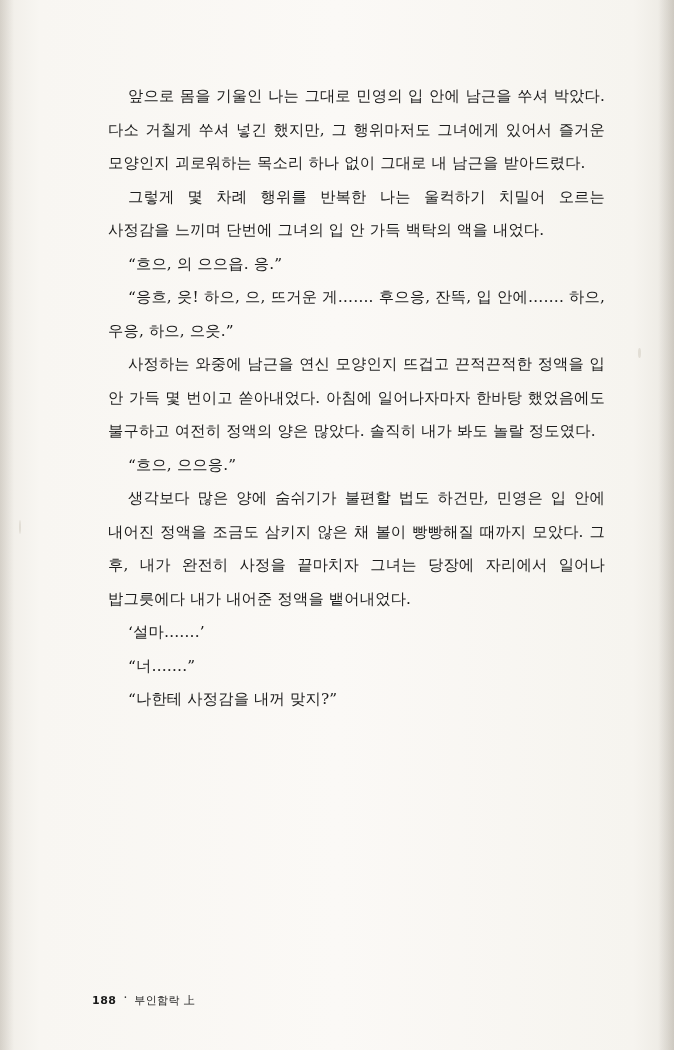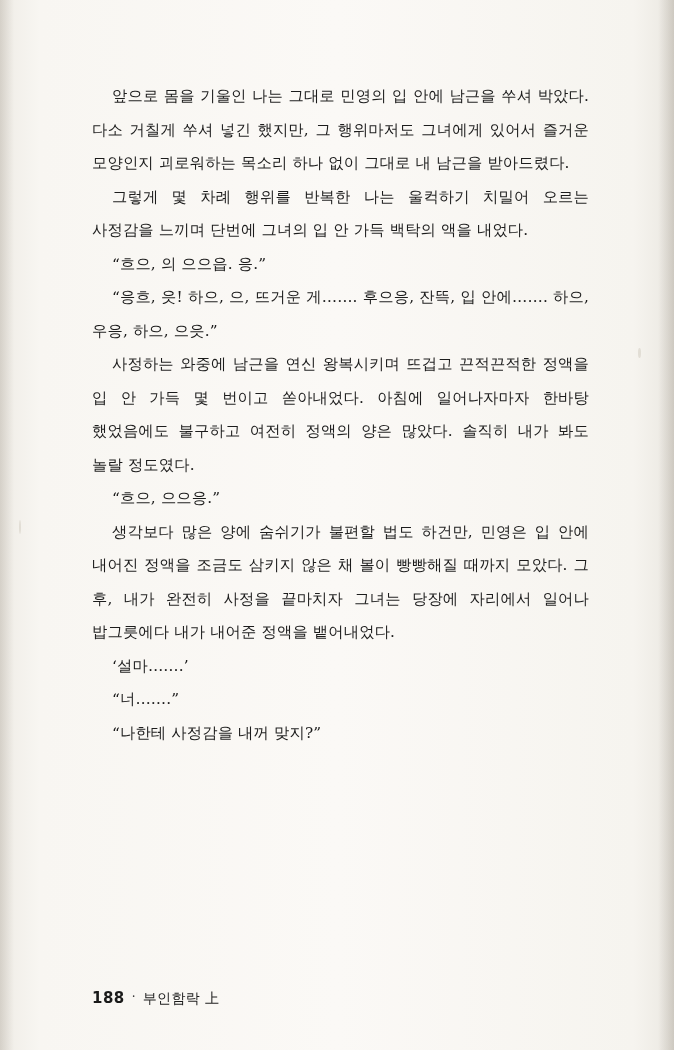--- a/index.html
+++ b/index.html
@@ -15,21 +15,21 @@
   }
   .page {
     position: relative;
     width: 674px;
     height: 1050px;
     background: linear-gradient(90deg, #efece6 0%, #f8f6f2 6%, #fbf9f6 50%, #f6f4ef 94%, #eae7e1 100%);
     box-sizing: border-box;
   }
   .text-block {
     position: absolute;
-    left: 92px;
+    left: 108px;
     top: 80px;
     width: 497px;
   }
   p {
     margin: 0;
     font-size: 15.3px;
     line-height: 33.5px;
     color: #1c1c1c;
     text-align: justify;
     text-justify: inter-character;
@@ -48,31 +48,31 @@
     bottom: 42px;
     display: flex;
     align-items: baseline;
     gap: 7px;
     font-size: 15px;
     color: #1a1a1a;
   }
   .folio-number {
     font-family: "DejaVu Sans", "Liberation Sans", sans-serif;
     font-weight: bold;
-    font-size: 15px;
+    font-size: 11px;
     letter-spacing: 0.5px;
   }
   .folio-sep {
     font-size: 12px;
     position: relative;
     top: -2px;
     color: #333;
   }
   .folio-title {
-    font-size: 14px;
+    font-size: 11px;
     letter-spacing: 0.4px;
   }
   .edge-shadow-left {
     position: absolute;
     left: 0;
     top: 0;
     width: 14px;
     height: 100%;
     background: linear-gradient(90deg, rgba(120,110,95,0.22), rgba(120,110,95,0));
     pointer-events: none;
@@ -103,21 +103,21 @@
   <div class="edge-shadow-right"></div>
 
   <div class="speck" style="left:638px;top:348px;width:3px;height:10px;"></div>
   <div class="speck" style="left:19px;top:520px;width:2px;height:14px;"></div>
 
   <div class="text-block">
     <p class="indent">앞으로 몸을 기울인 나는 그대로 민영의 입 안에 남근을 쑤셔 박았다. 다소 거칠게 쑤셔 넣긴 했지만, 그 행위마저도 그녀에게 있어서 즐거운 모양인지 괴로워하는 목소리 하나 없이 그대로 내 남근을 받아드렸다.</p>
     <p class="indent">그렇게 몇 차례 행위를 반복한 나는 울컥하기 치밀어 오르는 사정감을 느끼며 단번에 그녀의 입 안 가득 백탁의 액을 내었다.</p>
     <p class="quote">“흐으, 의 으으읍. 응.”</p>
     <p class="quote">“응흐, 읏! 하으, 으, 뜨거운 게……. 후으응, 잔뜩, 입 안에……. 하으, 우응, 하으, 으읏.”</p>
-    <p class="indent">사정하는 와중에 남근을 연신 왕복시키며 뜨겁고 끈적끈적한 정액을 입 안 가득 몇 번이고 쏟아내었다. 아침에 일어나자마자 한바탕 했었음에도 불구하고 여전히 정액의 양은 많았다. 솔직히 내가 봐도 놀랄 정도였다.</p>
+    <p class="indent">사정하는 와중에 남근을 연신 모양인지 뜨겁고 끈적끈적한 정액을 입 안 가득 몇 번이고 쏟아내었다. 아침에 일어나자마자 한바탕 했었음에도 불구하고 여전히 정액의 양은 많았다. 솔직히 내가 봐도 놀랄 정도였다.</p>
     <p class="quote">“흐으, 으으응.”</p>
     <p class="indent">생각보다 많은 양에 숨쉬기가 불편할 법도 하건만, 민영은 입 안에 내어진 정액을 조금도 삼키지 않은 채 볼이 빵빵해질 때까지 모았다. 그 후, 내가 완전히 사정을 끝마치자 그녀는 당장에 자리에서 일어나 밥그릇에다 내가 내어준 정액을 뱉어내었다.</p>
     <p class="quote">‘설마…….’</p>
     <p class="quote">“너…….”</p>
     <p class="quote">“나한테 사정감을 내꺼 맞지?”</p>
   </div>
 
   <div class="footer">
     <span class="folio-number">188</span>
     <span class="folio-sep">·</span>

